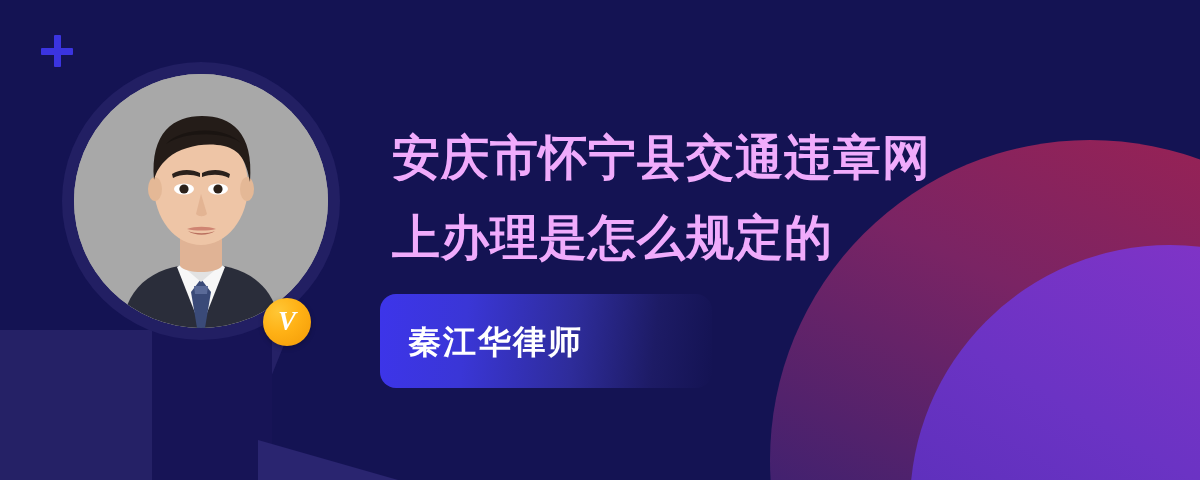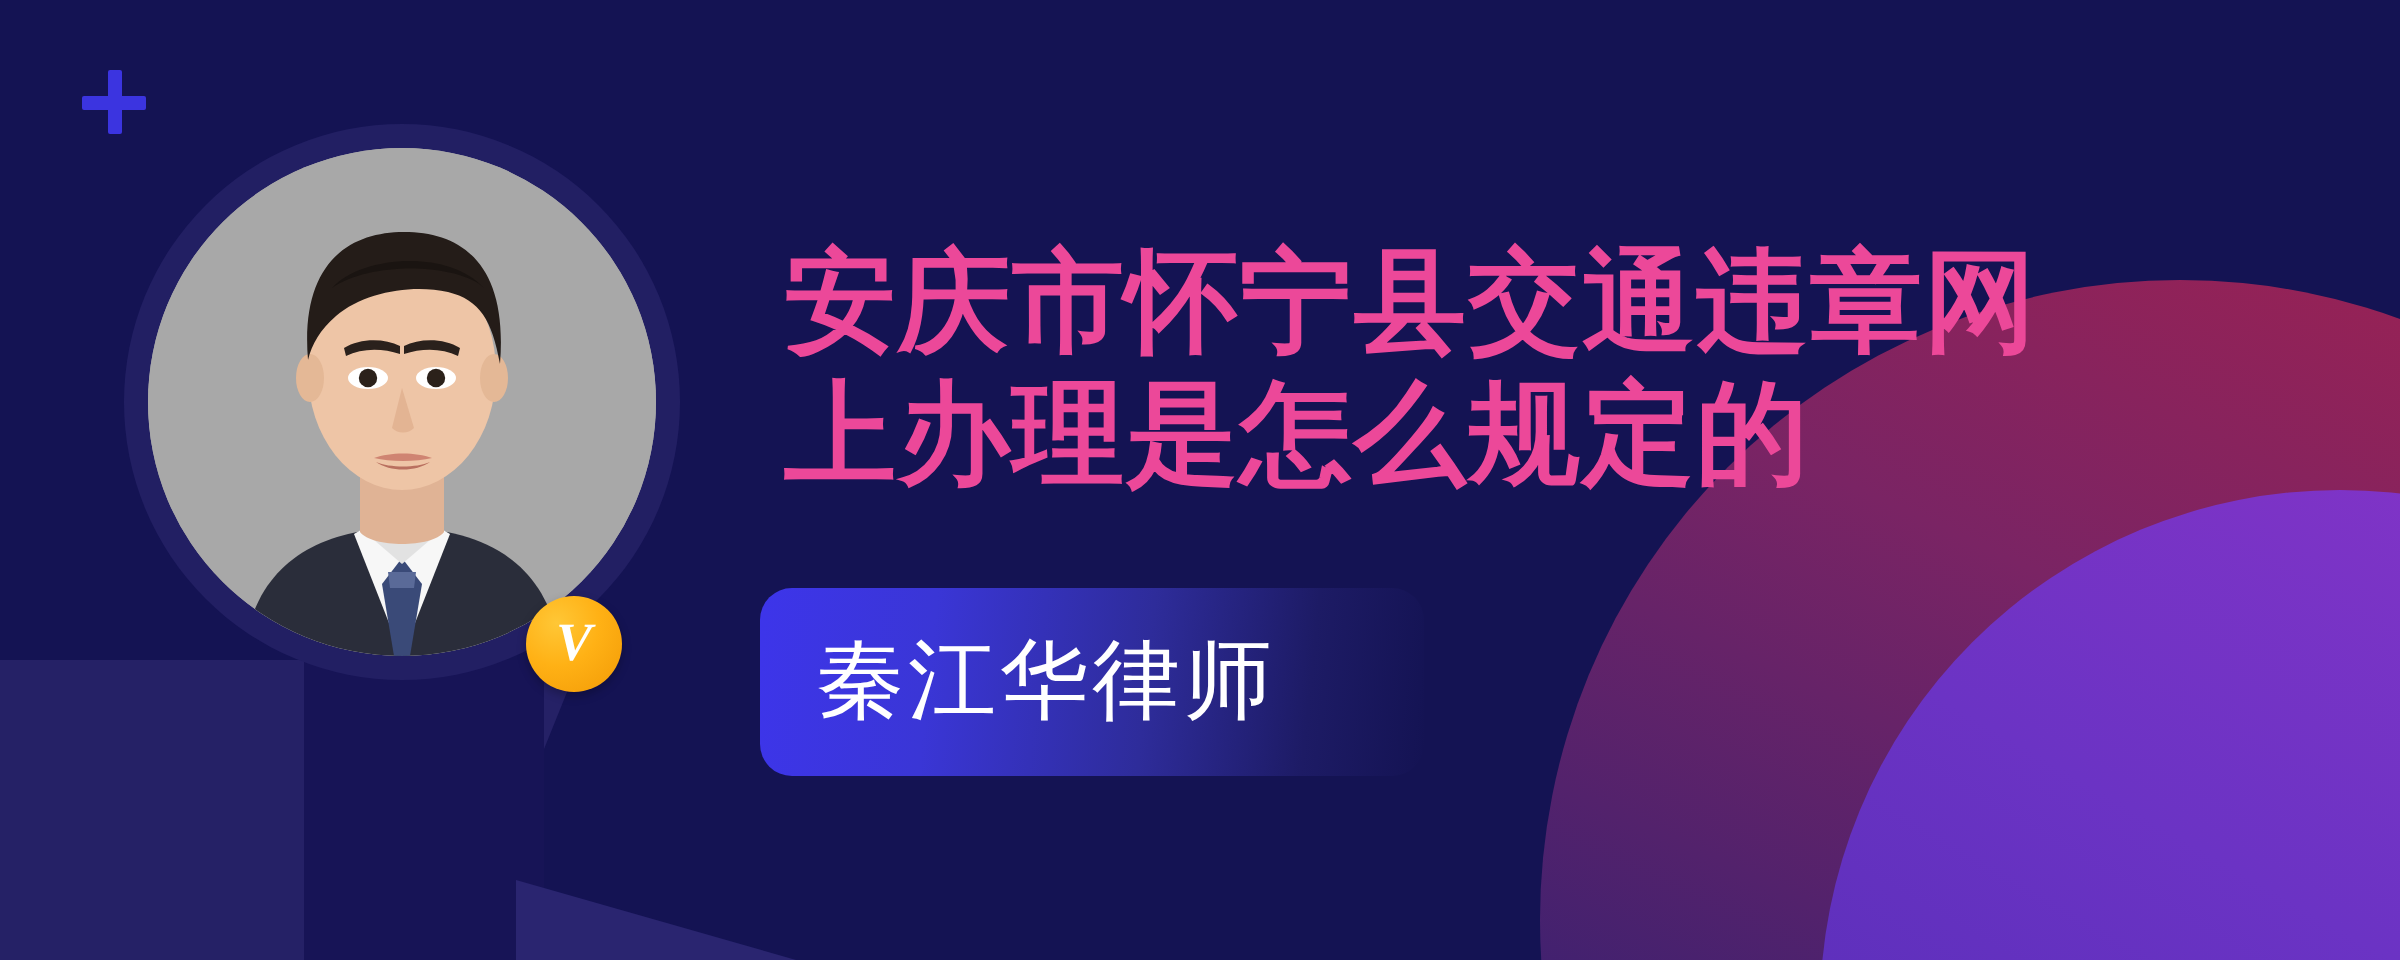--- a/index.html
+++ b/index.html
@@ -117,40 +117,40 @@
     transform:translateY(-1px);
   }
 
   
   .content {
     position:absolute;
     left:392px; top:118px;
     width:760px;
   }
   .headline {
-    color:#ec4899;
-    font-size:56px;
+    color:#f0abfc;
+    font-size:48px;
     font-weight:bold;
-    line-height:66px;
+    line-height:80px;
     letter-spacing:1px;
     white-space:pre-line;
   }
 
   .name-badge {
     position:absolute;
     left:380px; top:294px;
     width:332px; height:94px;
     border-radius:16px;
     background:linear-gradient(96deg,#3d35ea 0%,#3a36d6 26%,#2e2c9a 58%,#1d1b65 82%,rgba(20,19,83,0) 100%);
     display:flex; align-items:center;
   }
   .name-badge .name-text {
     color:#ffffff;
-    font-size:44px;
-    font-weight:normal;
+    font-size:33px;
+    font-weight:bold;
     letter-spacing:2px;
     padding-left:28px;
     line-height:1;
   }
 </style>
 </head>
 <body>
 
 <div class="banner">
 

